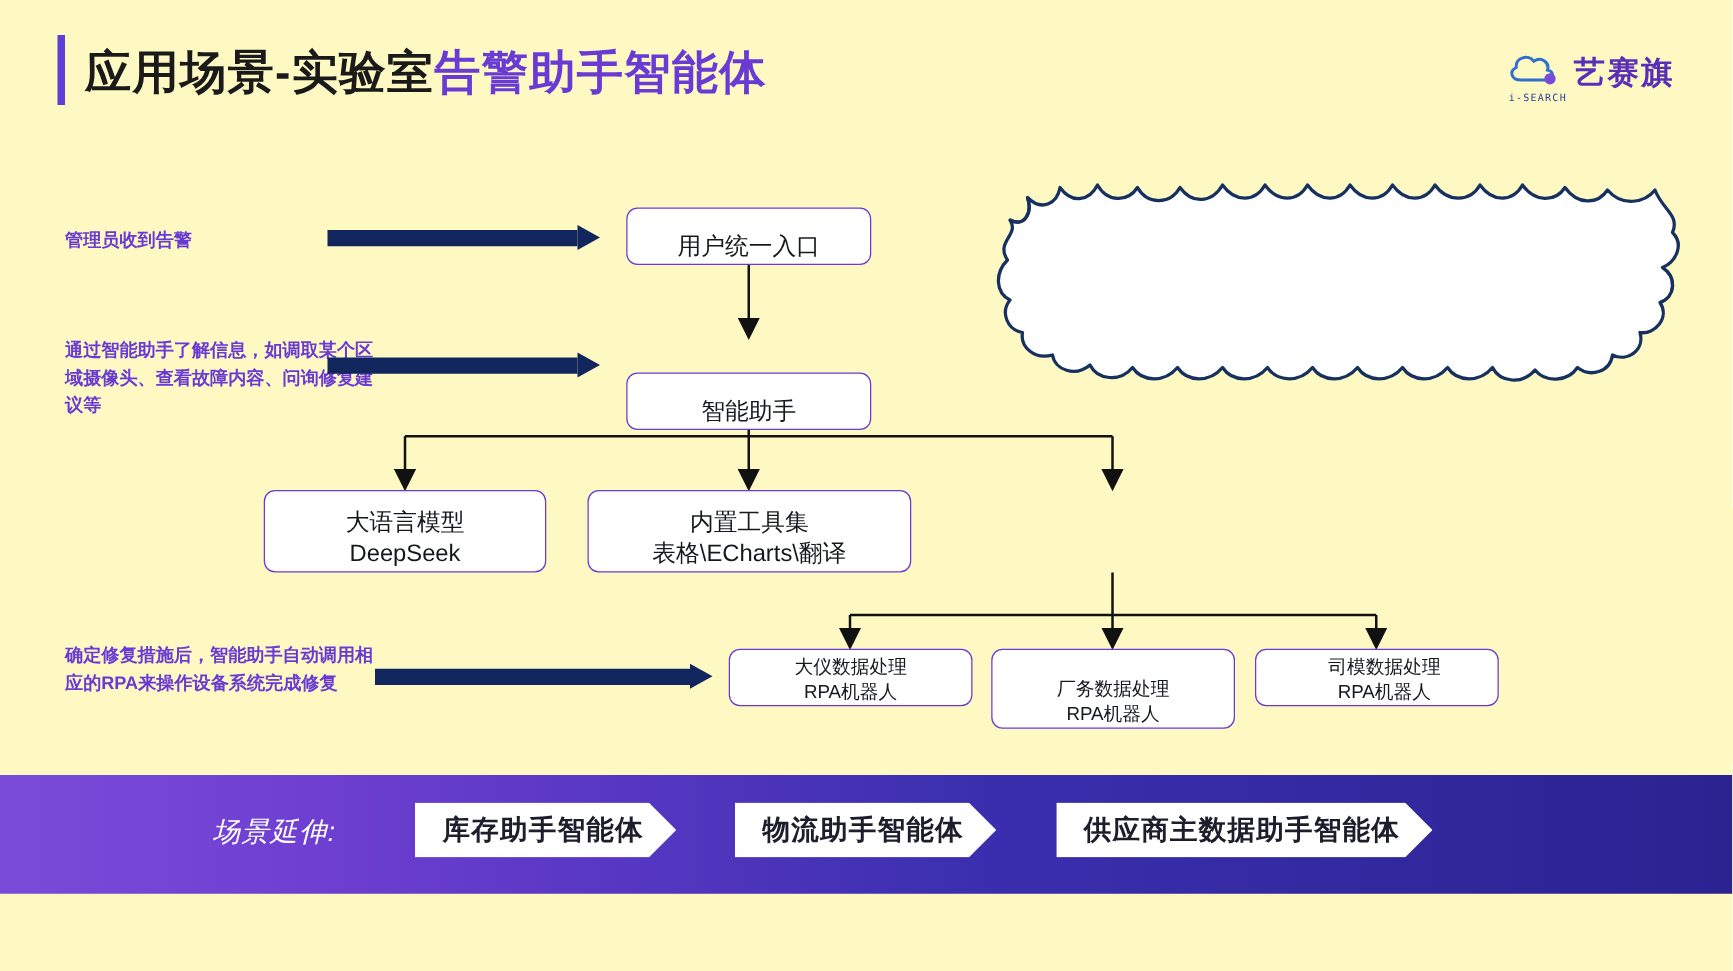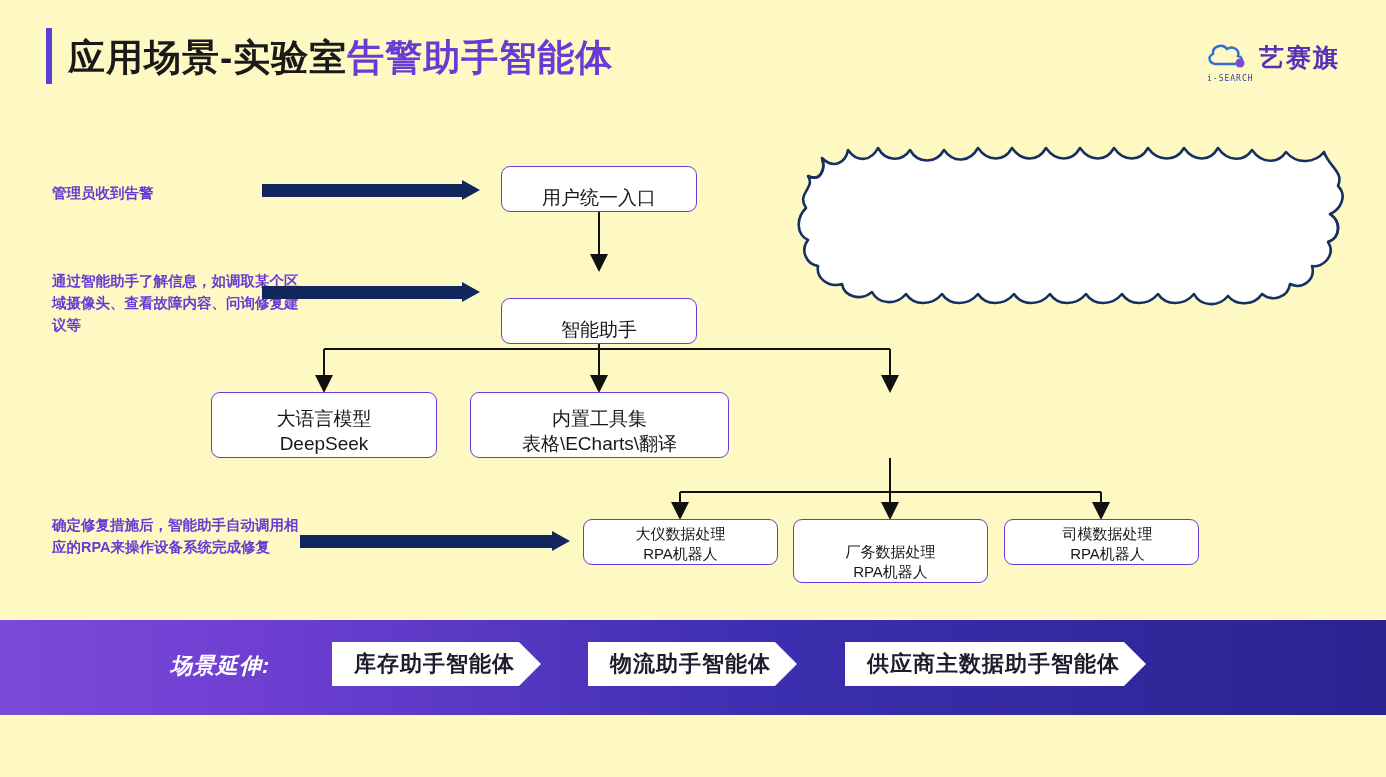--- a/index.html
+++ b/index.html
@@ -168,21 +168,21 @@
     background: linear-gradient(90deg, #7a4bd8 0%, #6f3fd2 18%, #3c2fb0 55%, #2a2390 100%);
     display: flex;
     align-items: center;
   }
   .band-label {
     position: absolute;
     left: 170px;
     top: 31px;
     font-size: 22px;
     font-style: italic;
-    font-weight: bold;
+    font-weight: normal;
     color: #ffffff;
     letter-spacing: 1px;
   }
   .chip {
     position: absolute;
     top: 22px;
     height: 44px;
     background: #ffffff;
     color: #1d1d2b;
     font-size: 22px;

